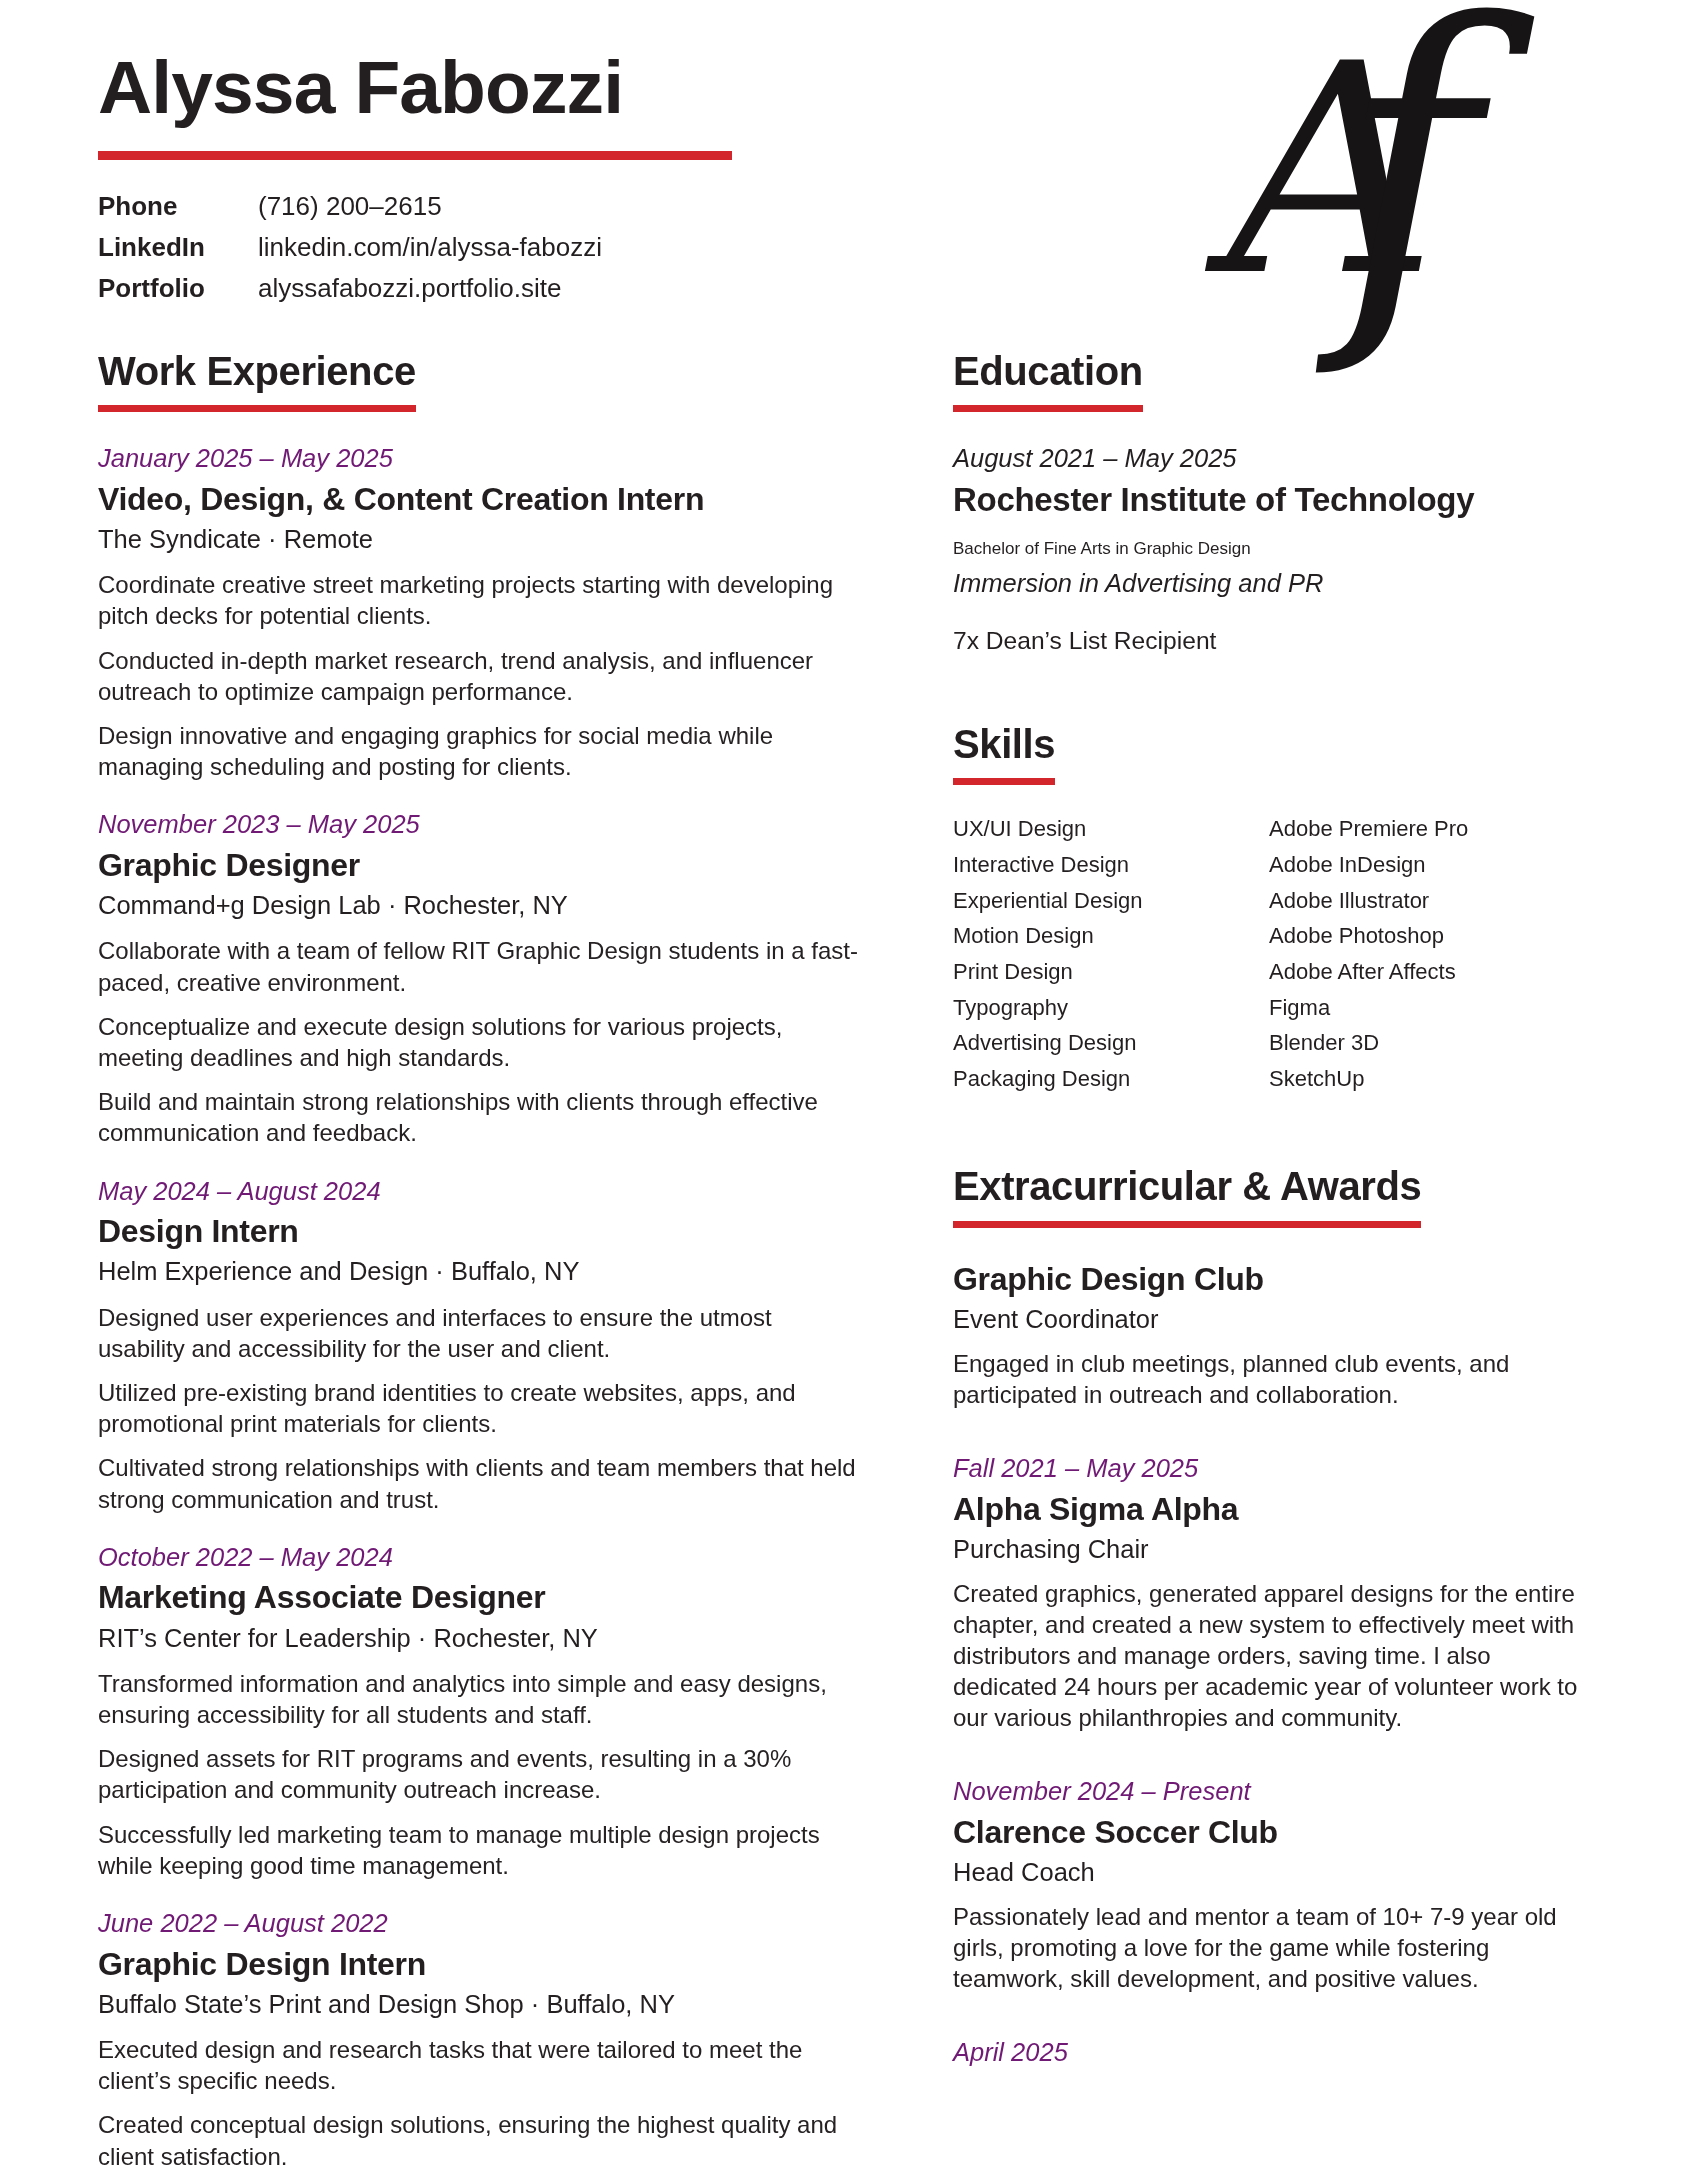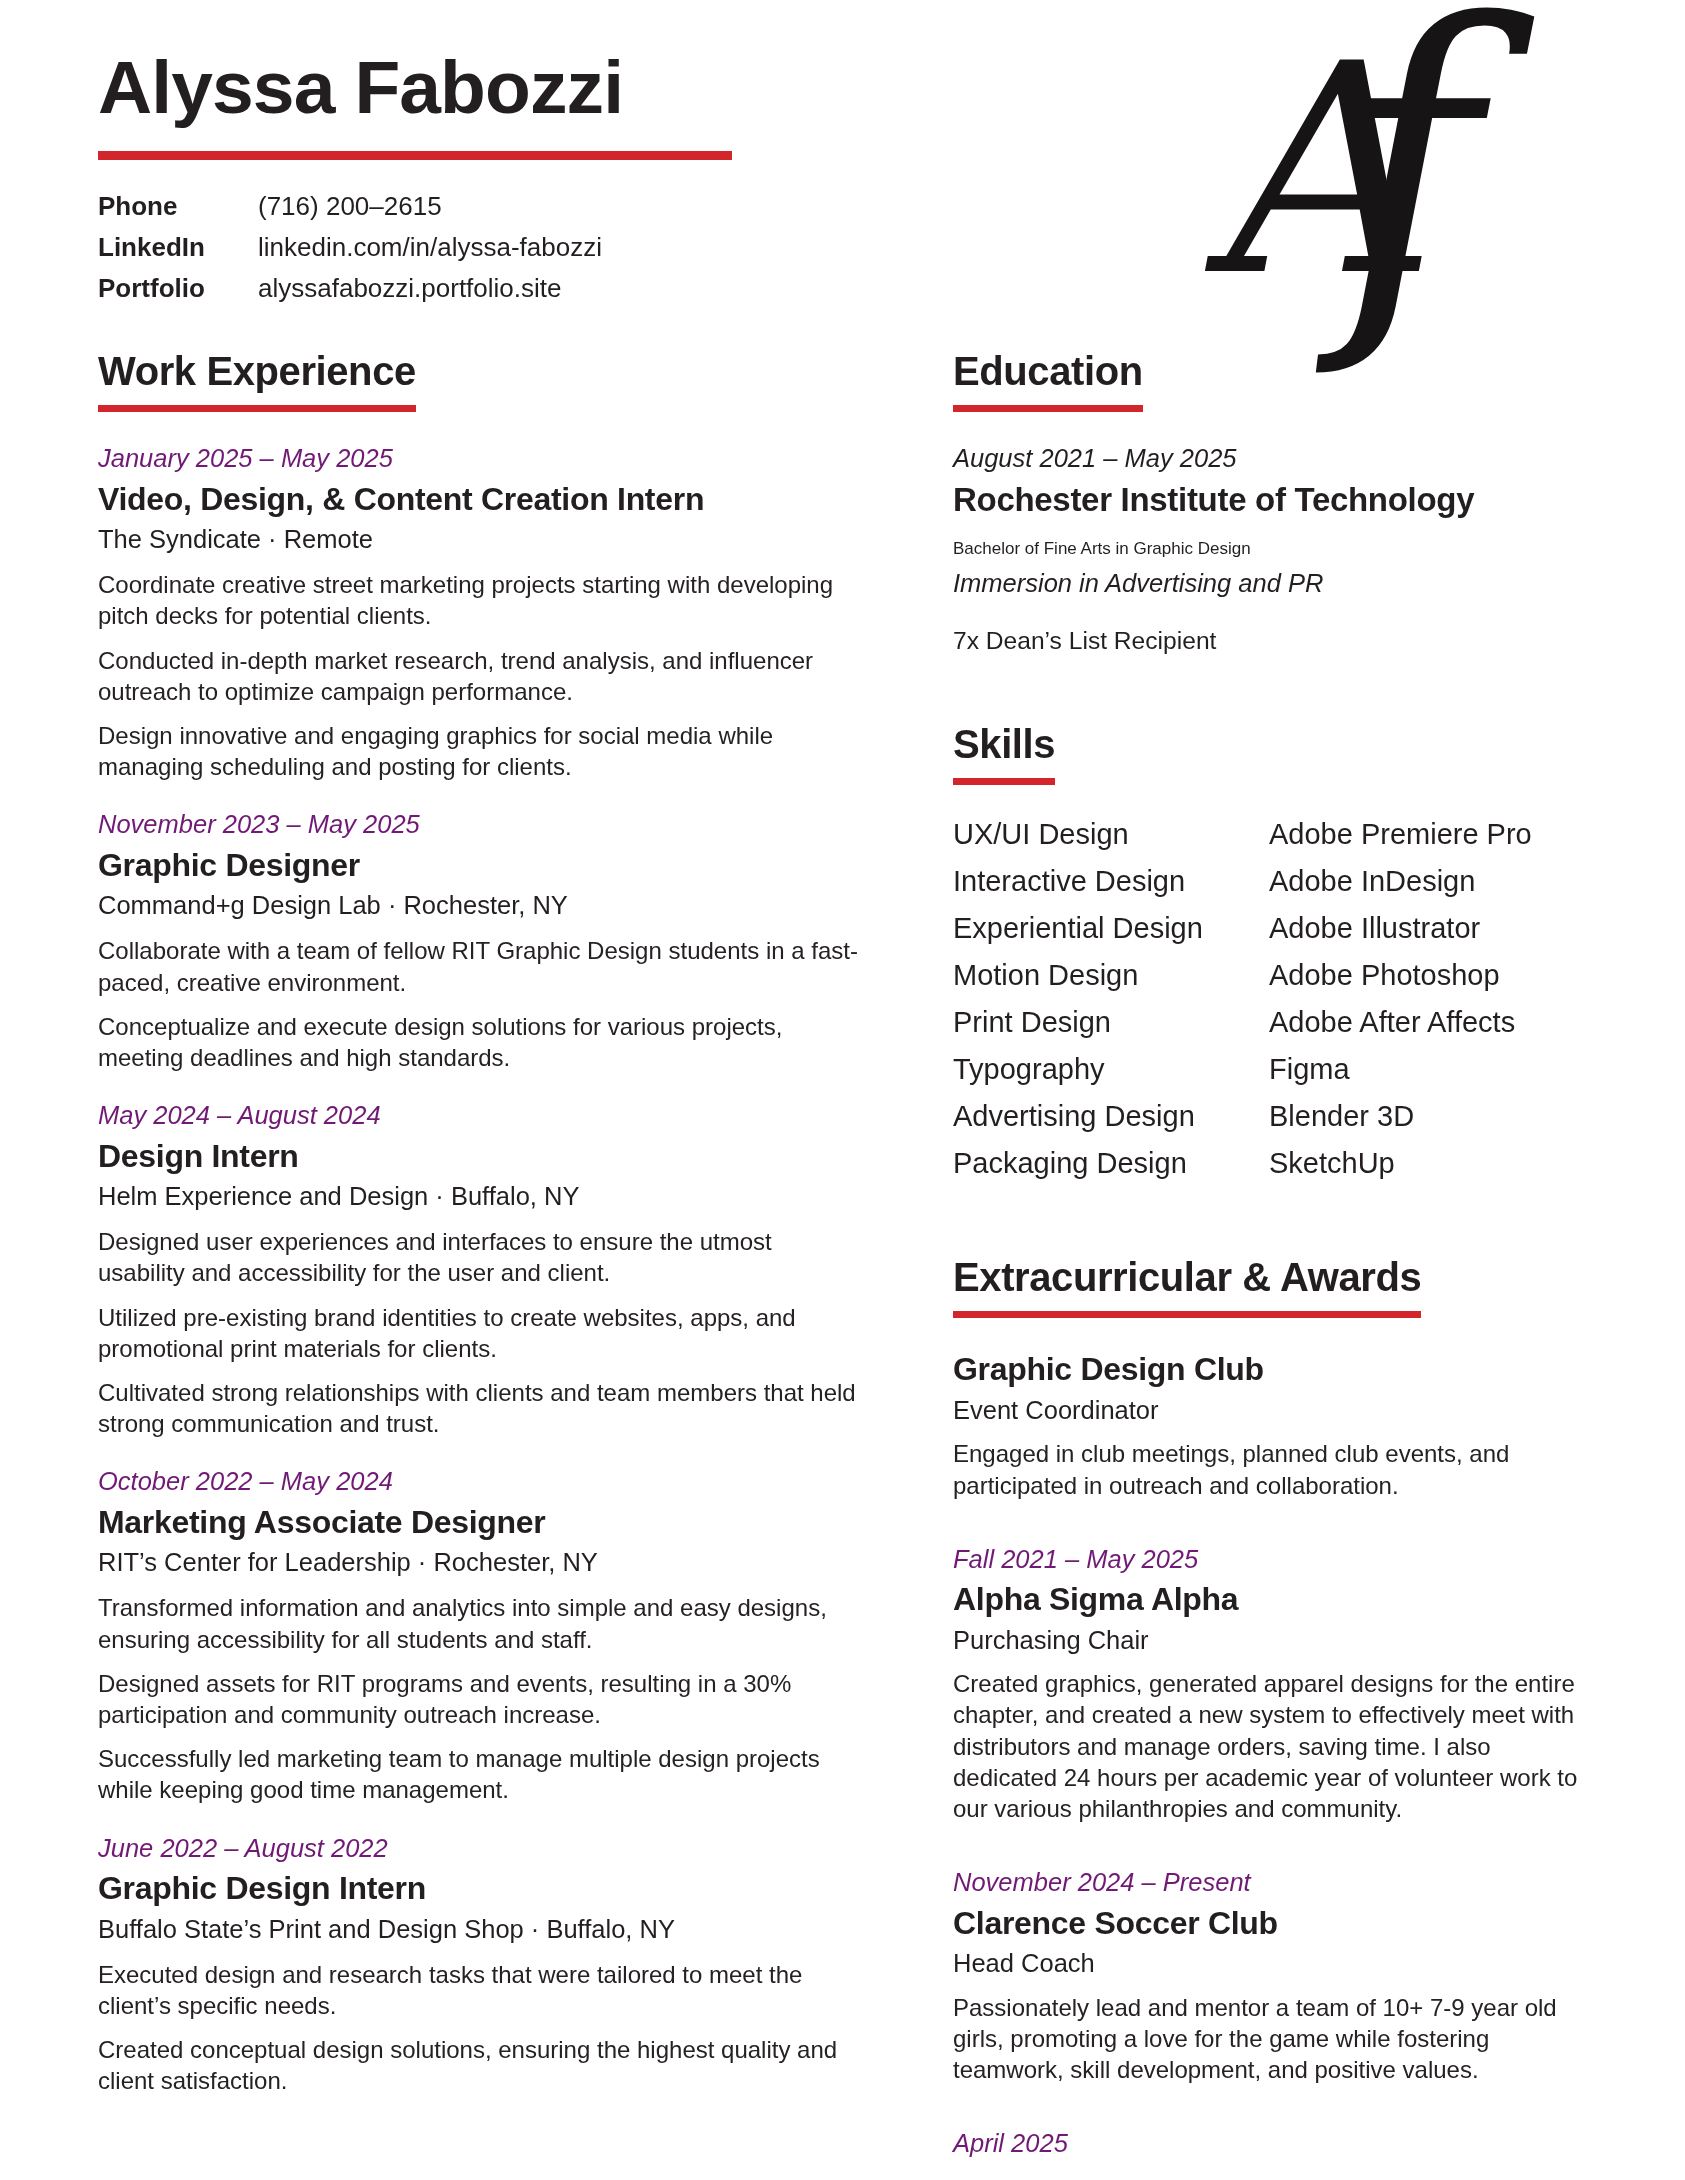--- a/index.html
+++ b/index.html
@@ -121,21 +121,21 @@
   .edu-dates { font-style: italic; font-size: 25.5px; line-height: 1.3; }
   .edu-school { font-size: 33px; font-weight: 800; letter-spacing: -0.3px; line-height: 1.22; margin-top: 4.4px; }
   .edu-degree { font-size: 17px; line-height: 1.35; margin-top: 18px; }
   .edu-immersion { font-style: italic; font-size: 25.5px; line-height: 1.35; margin-top: 5.3px; }
   .edu-honor { font-size: 24.6px; line-height: 1.3; margin-top: 24.6px; }
 
   .section-skills { margin-top: 65px; }
   .skills-columns { display: flex; margin-top: 26px; }
   .skills-col { width: 316px; flex: 0 0 auto; }
   .skills-col + .skills-col { width: auto; }
-  .skill-item { font-size: 29px; line-height: 1.62; }
+  .skill-item { font-size: 22px; line-height: 1.62; }
 
   .section-extra { margin-top: 68px; }
   .extra-entries { margin-top: 32px; }
   .extra-entry { margin-bottom: 42px; }
   .entry-role { font-size: 25.5px; line-height: 1.3; margin-top: 4.4px; }
   .extra-entry p.bullet { margin-top: 11.4px; }
 </style>
 </head>
 <body>
 
@@ -191,20 +191,21 @@
 
   <article class="entry">
     <div class="entry-dates">November 2023 – May 2025</div>
     <div class="entry-title">Graphic Designer</div>
     <div class="entry-org">Command+g Design Lab · Rochester, NY</div>
     <div>
   <p class="bullet">Collaborate with a team of fellow RIT Graphic Design students in a fast-paced, creative environment.</p>
 
   <p class="bullet">Conceptualize and execute design solutions for various projects, meeting deadlines and high standards.</p>
 
+  <p class="bullet">Build and maintain strong relationships with clients through effective communication and feedback.</p>
 </div>
   </article>
 
   <article class="entry">
     <div class="entry-dates">May 2024 – August 2024</div>
     <div class="entry-title">Design Intern</div>
     <div class="entry-org">Helm Experience and Design · Buffalo, NY</div>
     <div>
   <p class="bullet">Designed user experiences and interfaces to ensure the utmost usability and accessibility for the user and client.</p>
 

